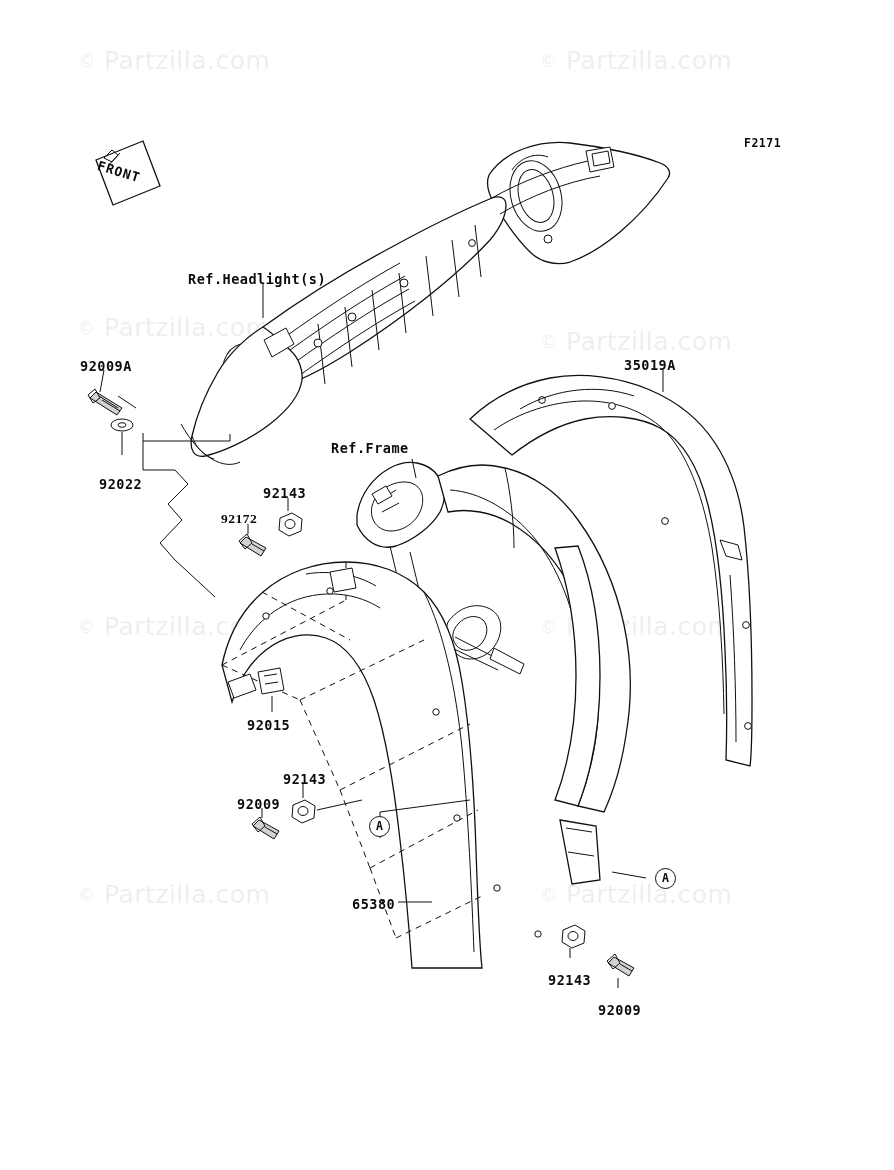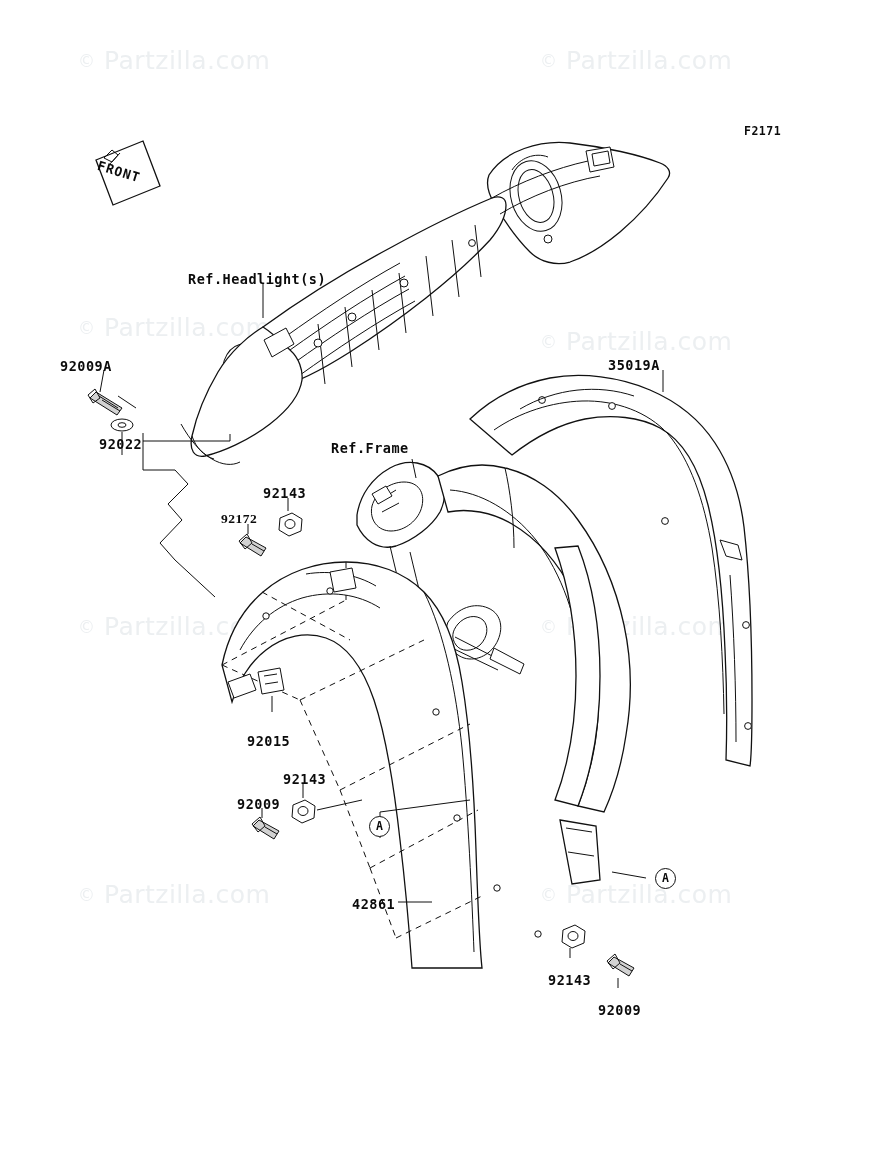--- a/index.html
+++ b/index.html
@@ -331,33 +331,33 @@
     <path class="ln thin" d="M570 958 L570 948"></path>
 
     <path class="ln thin" d="M380 838 L380 812 L470 800"></path>
     <path class="ln thin" d="M646 878 L612 872"></path>
 
     <path class="ln thin" d="M398 902 L432 902"></path>
   </svg>
 
   <div class="front-text">FRONT</div>
 
-  <div class="code" style="left:744px; top:124px;">F2171</div>
+  <div class="code" style="left:744px; top:136px;">F2171</div>
 
   <div class="label" style="left:188px; top:271px;">Ref.Headlight(s)</div>
   <div class="label" style="left:331px; top:440px;">Ref.Frame</div>
 
-  <div class="label" style="left:60px;  top:358px;">92009A</div>
-  <div class="label" style="left:99px;  top:436px;">92022</div>
+  <div class="label" style="left:80px;  top:358px;">92009A</div>
+  <div class="label" style="left:99px;  top:476px;">92022</div>
   <div class="label" style="left:221px; top:511px;font-family:Liberation Serif, serif;">92172</div>
   <div class="label" style="left:263px; top:485px;">92143</div>
-  <div class="label" style="left:608px; top:357px;">35019A</div>
-  <div class="label" style="left:247px; top:717px;margin-top:16px;">92015</div>
+  <div class="label" style="left:624px; top:357px;">35019A</div>
+  <div class="label" style="left:247px; top:717px;">92015</div>
   <div class="label" style="left:283px; top:771px;">92143</div>
   <div class="label" style="left:237px; top:796px;">92009</div>
-  <div class="label" style="left:352px; top:896px;">42861</div>
+  <div class="label" style="left:352px; top:896px;">65380</div>
   <div class="label" style="left:548px; top:972px;">92143</div>
   <div class="label" style="left:598px; top:1002px;">92009</div>
 
   <div class="callout-circle" style="left:369px; top:816px;">A</div>
   <div class="callout-circle" style="left:655px; top:868px;">A</div>
 
 </div>
 
 </body></html>

